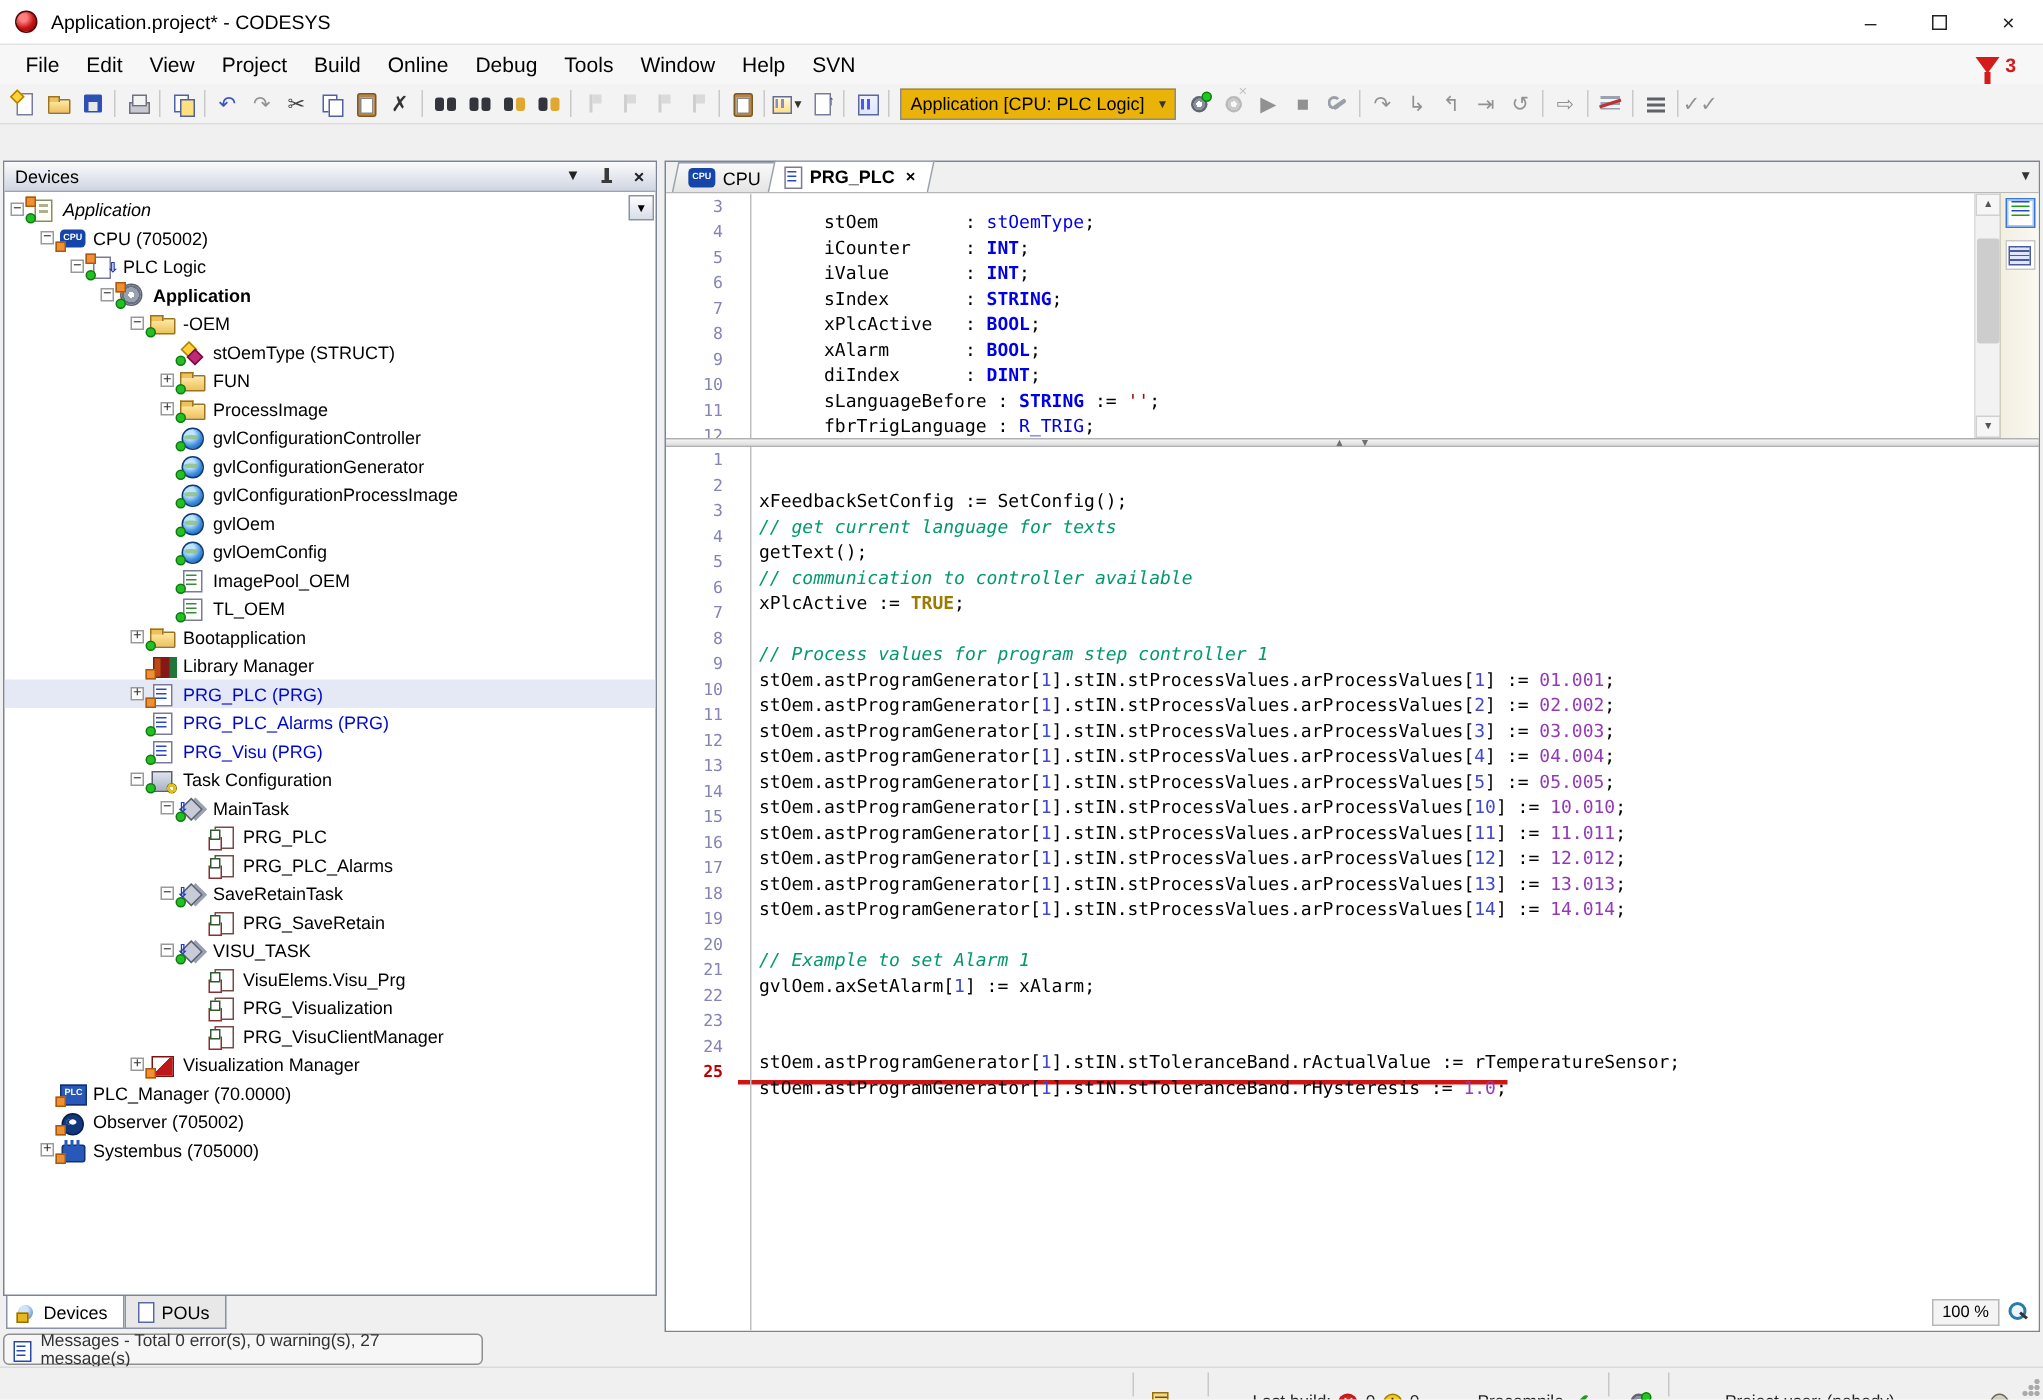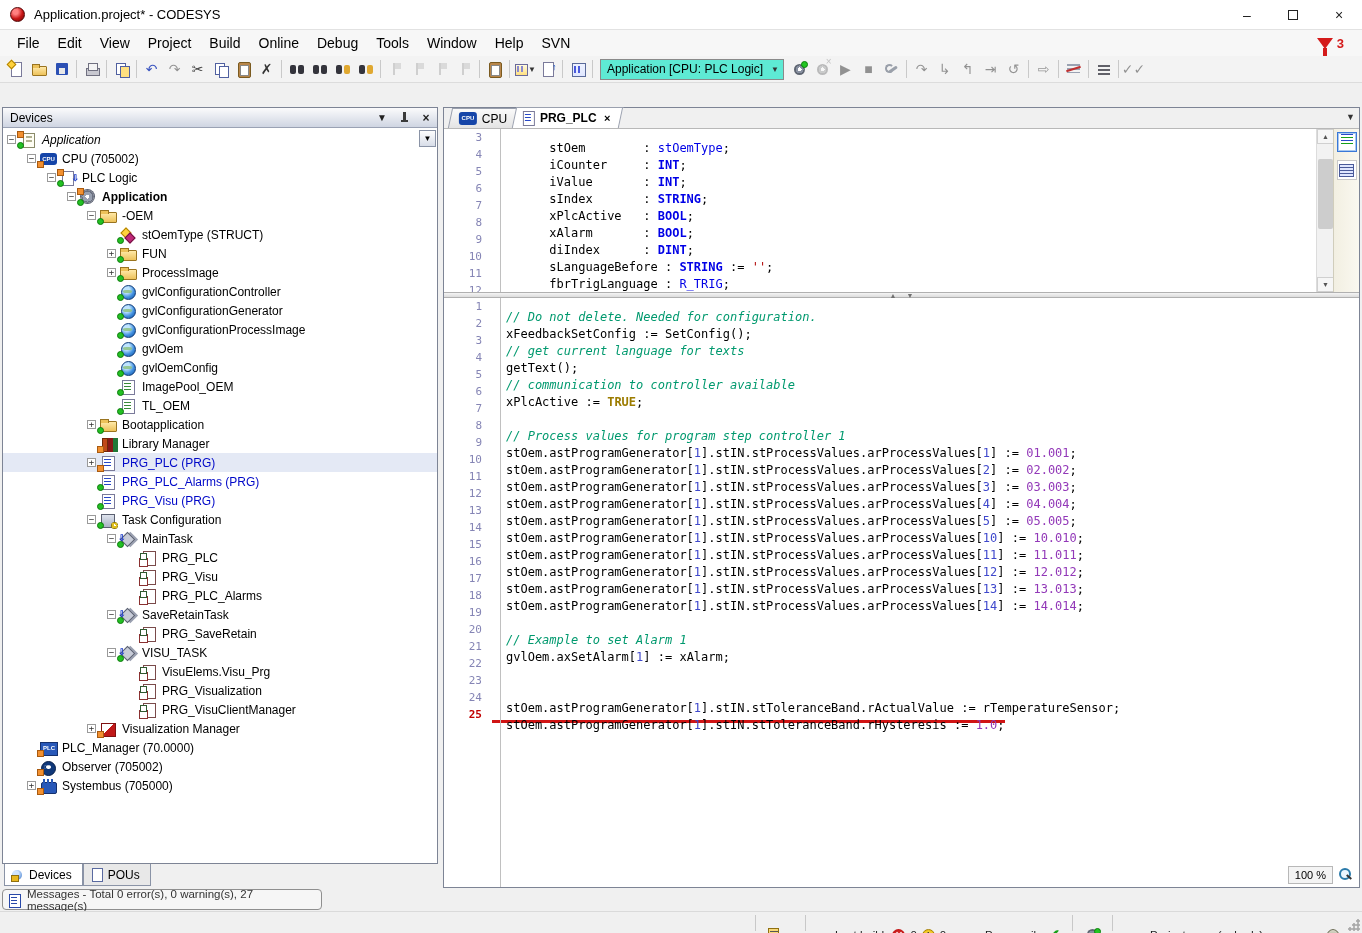--- a/index.html
+++ b/index.html
@@ -22,21 +22,21 @@
   .funnel::after { content:""; position:absolute; left:-2px; top:-12px; width:4px; height:9px; background:#d41a1a; transform:translateY(11px) ; }
   .badge { color:#d41a1a; font-weight:bold; font-size:13px; }
 
   
   .toolbar { position:absolute; left:0; top:56px; width:1362px; height:27px; background:#f3f3f3; border-bottom:1px solid #dcdcdc; display:flex; align-items:center; padding-left:4px; }
   .tbtn { width:23px; height:23px; display:flex; align-items:center; justify-content:center; position:relative; }
   .tbtn.dis { opacity:.4; filter:grayscale(.9); }
   .tsep { width:1px; height:18px; background:#c9c9c9; margin:0 3px; }
   .tglyph { font-size:14px; line-height:1; }
   .caret { font-size:8px; color:#333; margin-left:1px; }
-  .devdrop { height:21px; min-width:178px; background:#5eead4; border:1px solid #8a8a8a; display:flex; align-items:center; margin:0 4px; padding:0 4px 0 6px; font-size:12px; }
+  .devdrop { height:21px; min-width:178px; background:#eab308; border:1px solid #8a8a8a; display:flex; align-items:center; margin:0 4px; padding:0 4px 0 6px; font-size:12px; }
   .devdrop .dd { margin-left:auto; font-size:8px; color:#333; padding-left:8px; }
 
   
   .mi { position:relative; width:16px; height:16px; display:block; }
   .mi.page::before { content:""; position:absolute; left:3px; top:1px; width:9px; height:13px; background:#fff; border:1px solid #7a7a9a; }
   .mi.star::after { content:""; position:absolute; left:0; top:0; width:5px; height:5px; background:#ffd23c; border:1px solid #b08000; transform:rotate(45deg); }
   .mi.up::after { content:"↑"; position:absolute; right:-1px; top:1px; font-size:9px; color:#1a56c8; font-weight:bold; }
   .mi.folder::before { content:""; position:absolute; left:1px; top:5px; width:13px; height:8px; background:linear-gradient(#ffe8a8,#edc25a); border:1px solid #9a7420; border-radius:1px; }
   .mi.folder::after { content:""; position:absolute; left:1px; top:3px; width:6px; height:3px; background:#edc25a; border:1px solid #9a7420; border-bottom:none; }
   .mi.floppy::before { content:""; position:absolute; left:2px; top:2px; width:12px; height:12px; background:#2c50b4; border-radius:1px; }
@@ -543,25 +543,20 @@
         <span class="tlabel">MainTask</span>
       </div>
       <div class="treerow" style="padding-left: 124px;">
         <span class="expspace"></span>
         <span class="tic ic-taskref"></span>
         <span class="tlabel">PRG_PLC</span>
       </div>
       <div class="treerow" style="padding-left: 124px;">
         <span class="expspace"></span>
         <span class="tic ic-taskref"></span>
-        <span class="tlabel">PRG_Visu</span>
-      </div>
-      <div class="treerow" style="padding-left: 124px;">
-        <span class="expspace"></span>
-        <span class="tic ic-taskref"></span>
         <span class="tlabel">PRG_PLC_Alarms</span>
       </div>
       <div class="treerow" style="padding-left: 104px;">
         <span class="exp">−</span>
         <span class="tic ic-task">
           <span class="mark-dot"></span>
         </span>
         <span class="tlabel">SaveRetainTask</span>
       </div>
       <div class="treerow" style="padding-left: 124px;">
@@ -708,21 +703,20 @@
 
   <div class="splitter">
     <span>▲</span>
     <span>▼</span>
   </div>
 
   <div class="codepane" id="codepane">
     <div class="gutline"></div>
   <div class="cl">
         <span class="ln">1</span>
-        <span class="ct"><span class="seg-c">// Do not delete. Needed for configuration.</span></span>
       </div>
       <div class="cl">
         <span class="ln">2</span>
         <span class="ct"><span class="seg-p">xFeedbackSetConfig := SetConfig();</span></span>
       </div>
       <div class="cl">
         <span class="ln">3</span>
         <span class="ct"><span class="seg-c">// get current language for texts</span></span>
       </div>
       <div class="cl">

